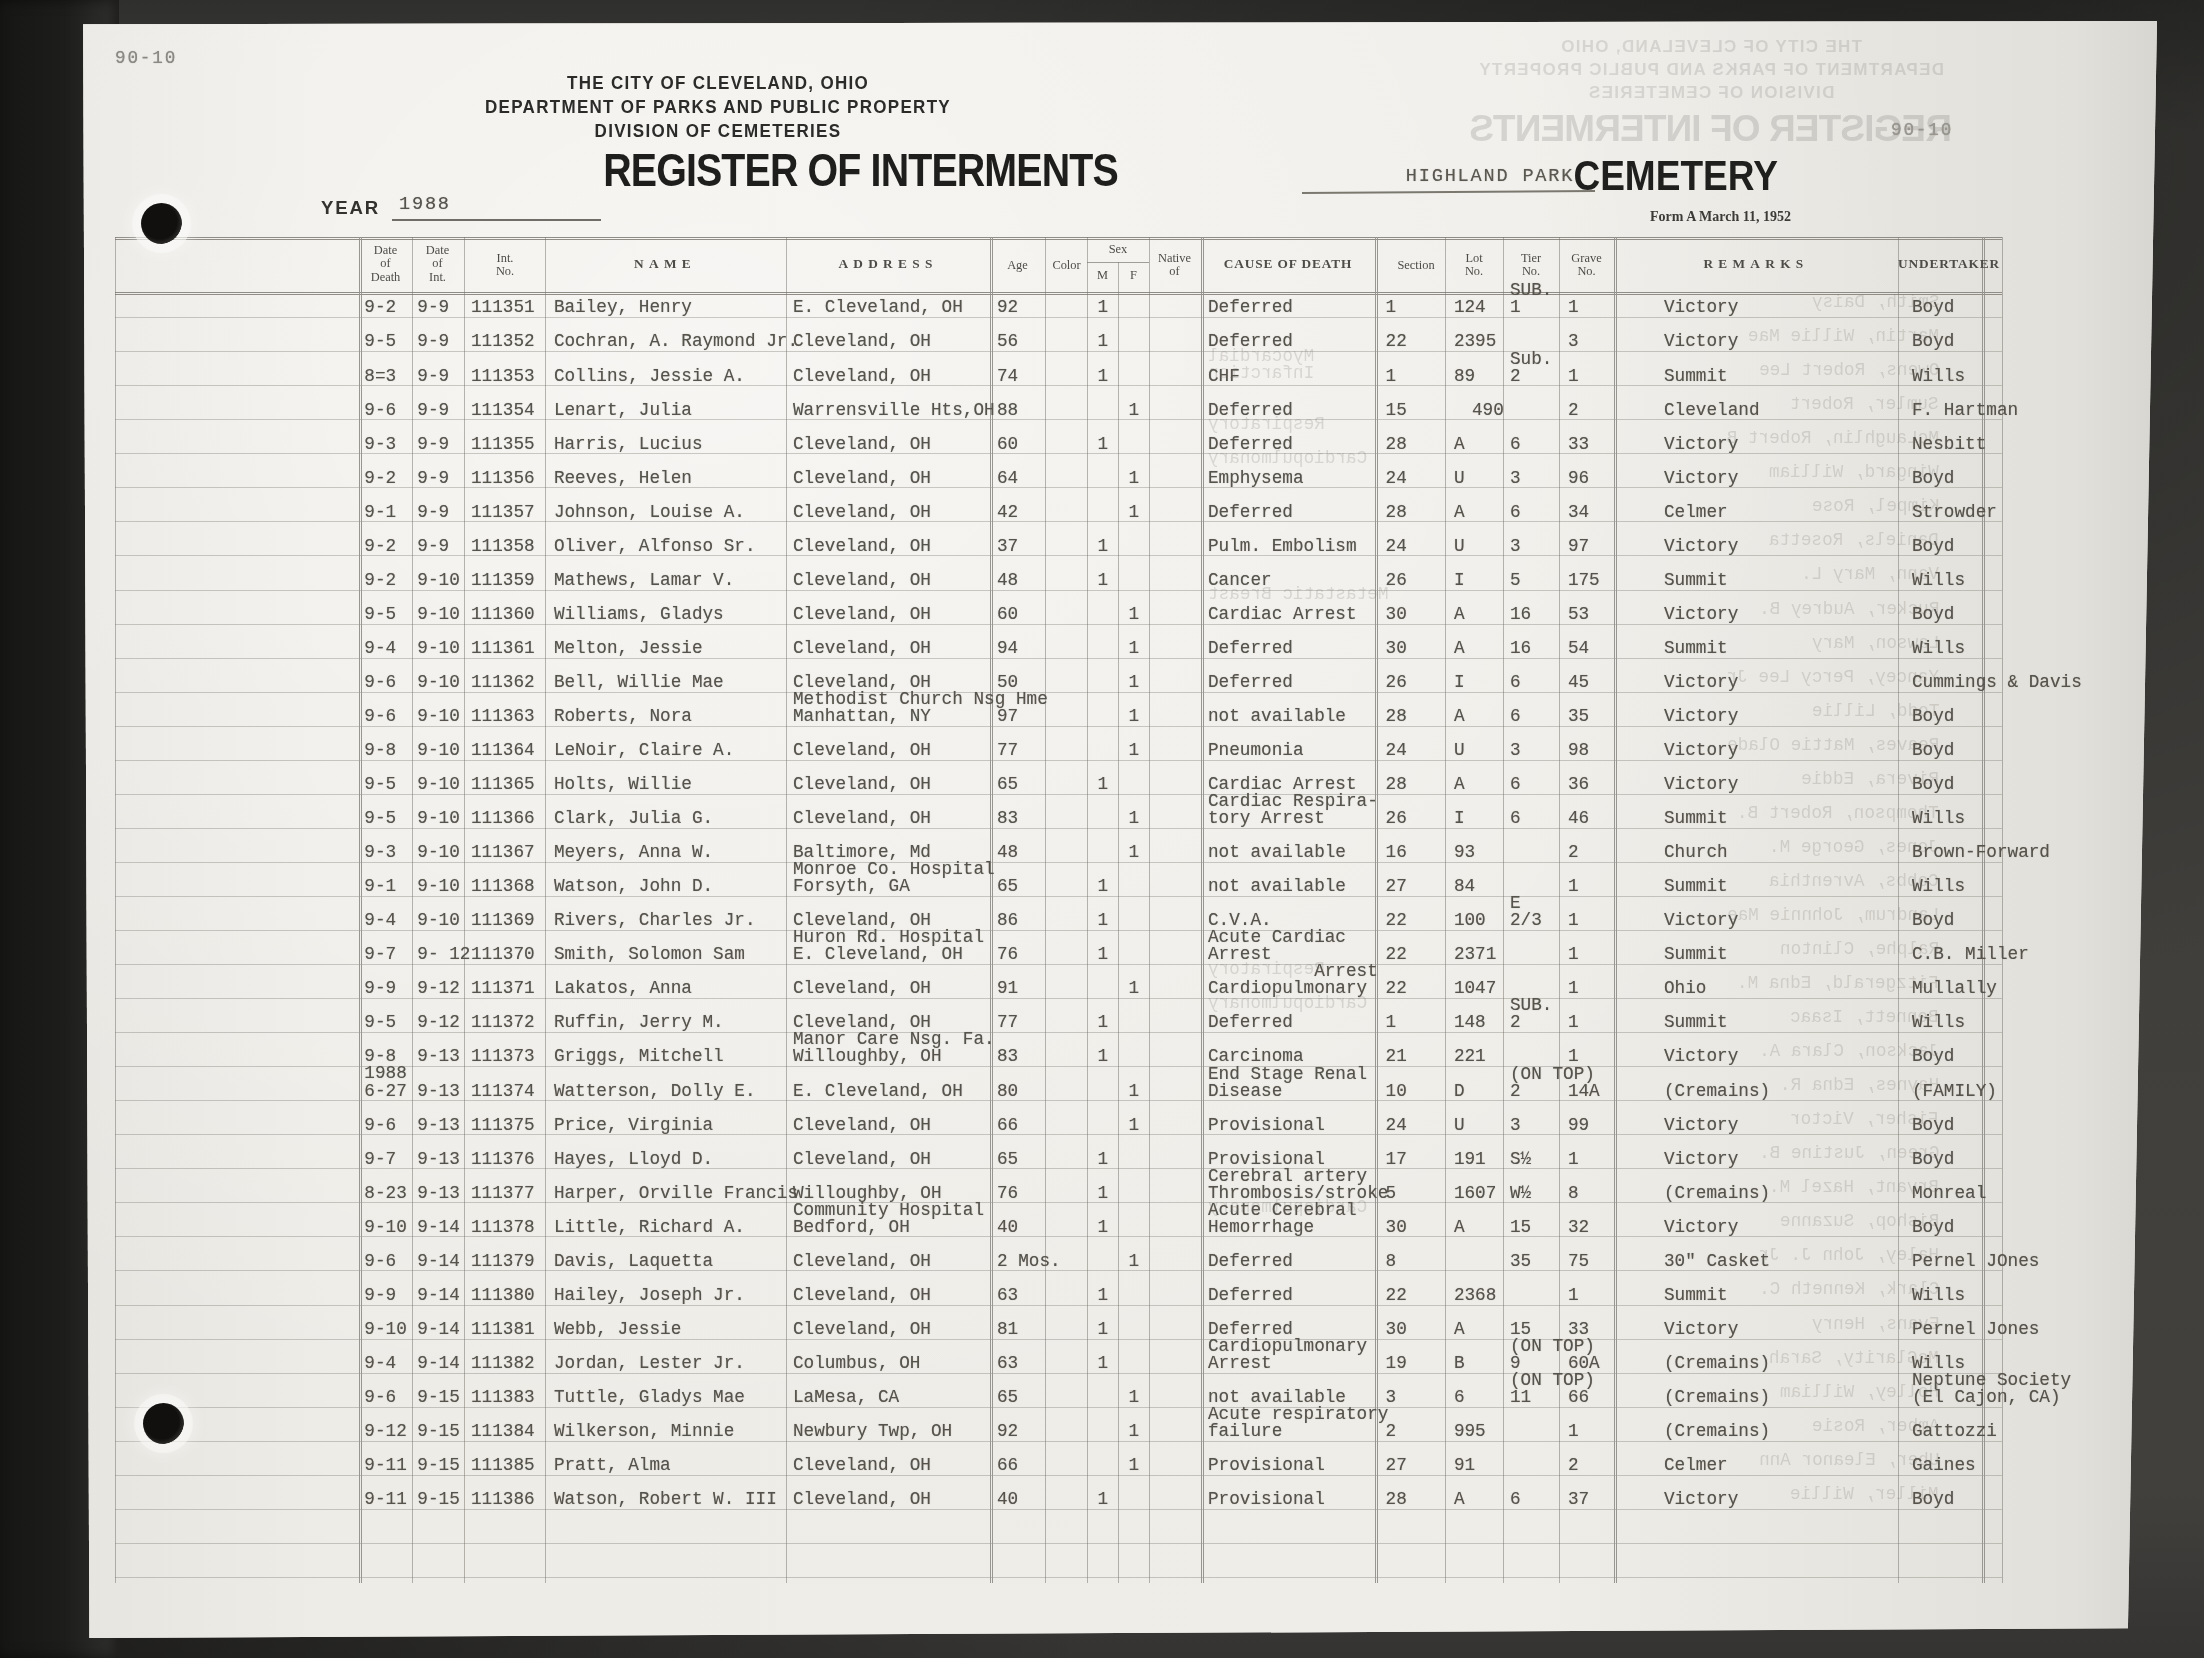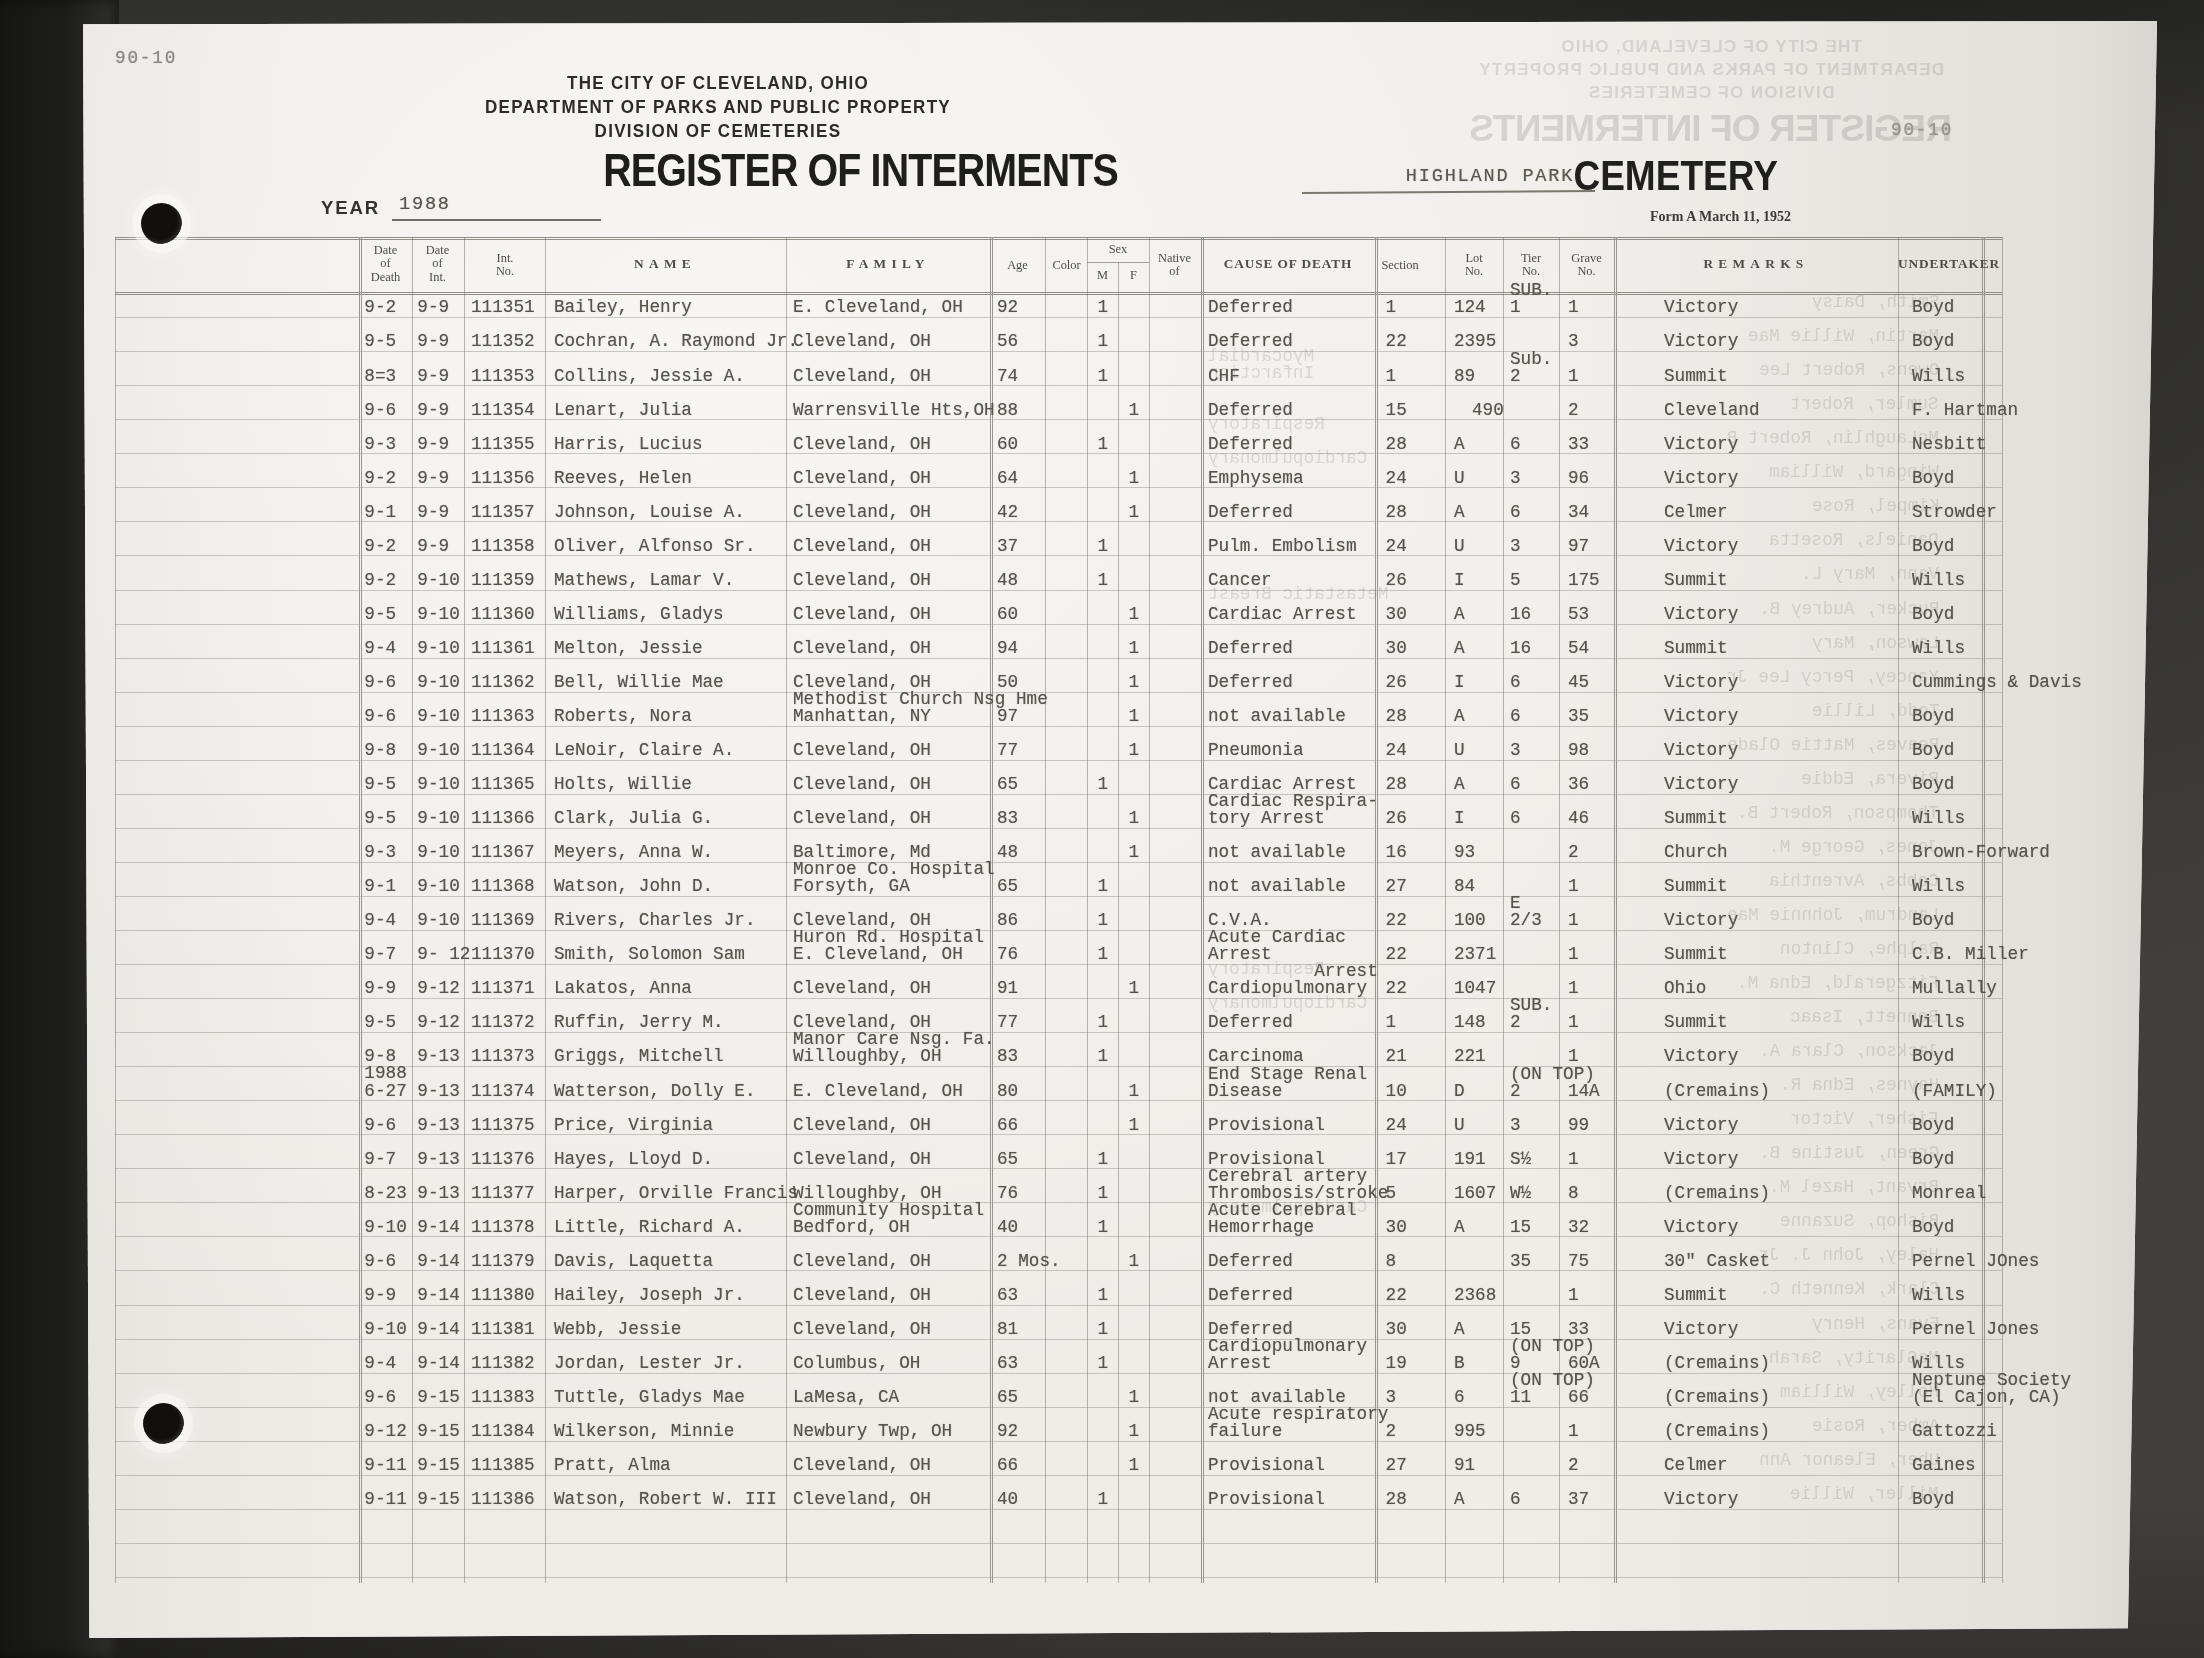--- a/index.html
+++ b/index.html
@@ -187,30 +187,30 @@
       <div class="vl" style="left: 1922px; top: 216px; height: 1346px;"></div>
       <div class="hcell pr" style="left: 279px; top: 223px; width: 53px;">Date
 of
 Death</div>
       <div class="hcell pr" style="left: 332px; top: 223px; width: 51px;">Date
 of
 Int.</div>
       <div class="hcell pr" style="left: 384px; top: 231px; width: 82px;">Int.
 No.</div>
       <div class="hcell big pr" style="left: 465px; top: 236px; width: 240px;">NAME</div>
-      <div class="hcell big pr" style="left: 706px; top: 236px; width: 204px;">FAMILY</div>
+      <div class="hcell big pr" style="left: 706px; top: 236px; width: 204px;">ADDRESS</div>
       <div class="hcell pr" style="left: 910px; top: 238px; width: 55px;">Age</div>
       <div class="hcell pr" style="left: 965px; top: 238px; width: 43px;">Color</div>
       <div class="hcell pr" style="left: 1007px; top: 222px; width: 62px;">Sex</div>
       <div class="hcell pr" style="left: 1007px; top: 248px; width: 31px;">M</div>
       <div class="hcell pr" style="left: 1038px; top: 248px; width: 31px;">F</div>
       <div class="hcell pr" style="left: 1069px; top: 231px; width: 51px;">Native
 of</div>
       <div class="hcell caps pr" style="left: 1121px; top: 236px; width: 174px;">CAUSE OF DEATH</div>
-      <div class="hcell pr" style="left: 1295px; top: 238px; width: 50px;">Section</div>
+      <div class="hcell pr" style="left: 1295px; top: 238px; width: 50px; padding-left: 16px;">Section</div>
       <div class="hcell pr" style="left: 1365px; top: 231px; width: 58px;">Lot
 No.</div>
       <div class="hcell pr" style="left: 1423px; top: 231px; width: 56px;">Tier
 No.</div>
       <div class="hcell pr" style="left: 1479px; top: 231px; width: 55px;">Grave
 No.</div>
       <div class="hcell big pr" style="left: 1534px; top: 236px; width: 284px;">REMARKS</div>
       <div class="hcell caps pr" style="left: 1818px; top: 236px; width: 84px;">UNDERTAKER</div>
       <div class="cell" style="left: 279px; top: 262px; width: 53px;">
         <div class="txt" style="left: 5.3px;">9-2</div>

